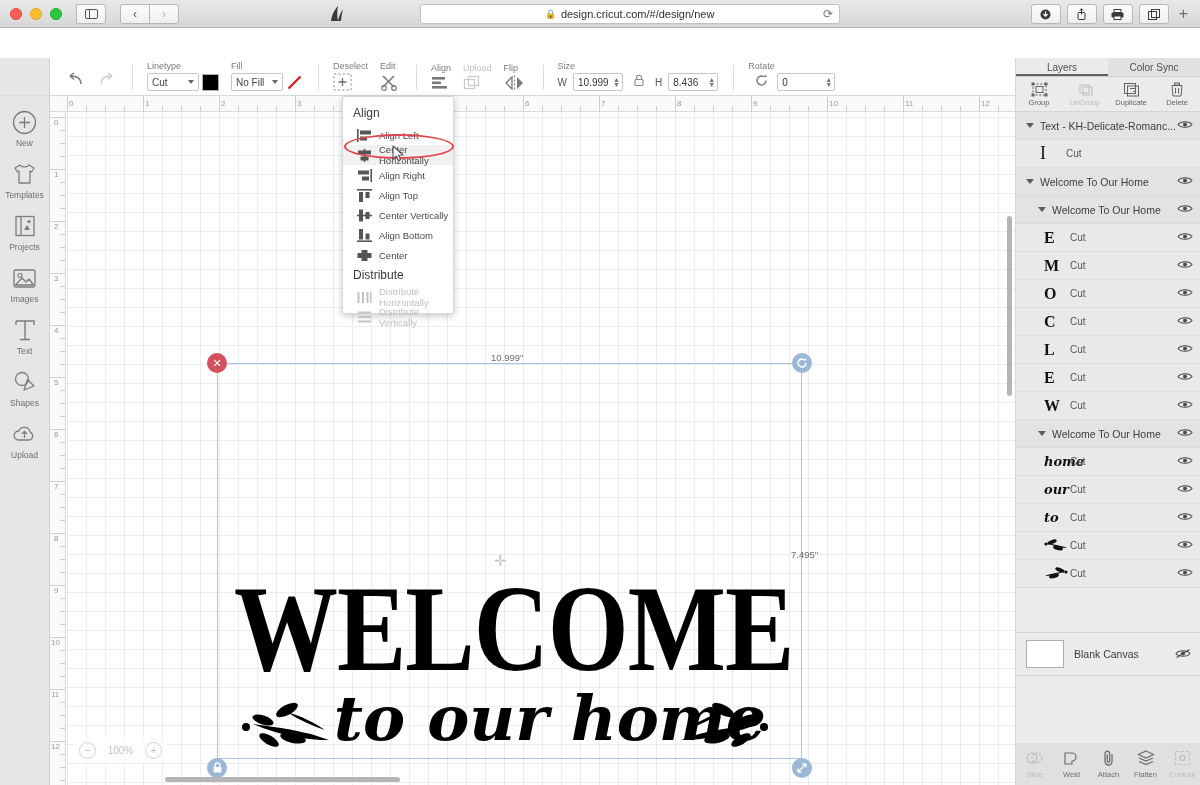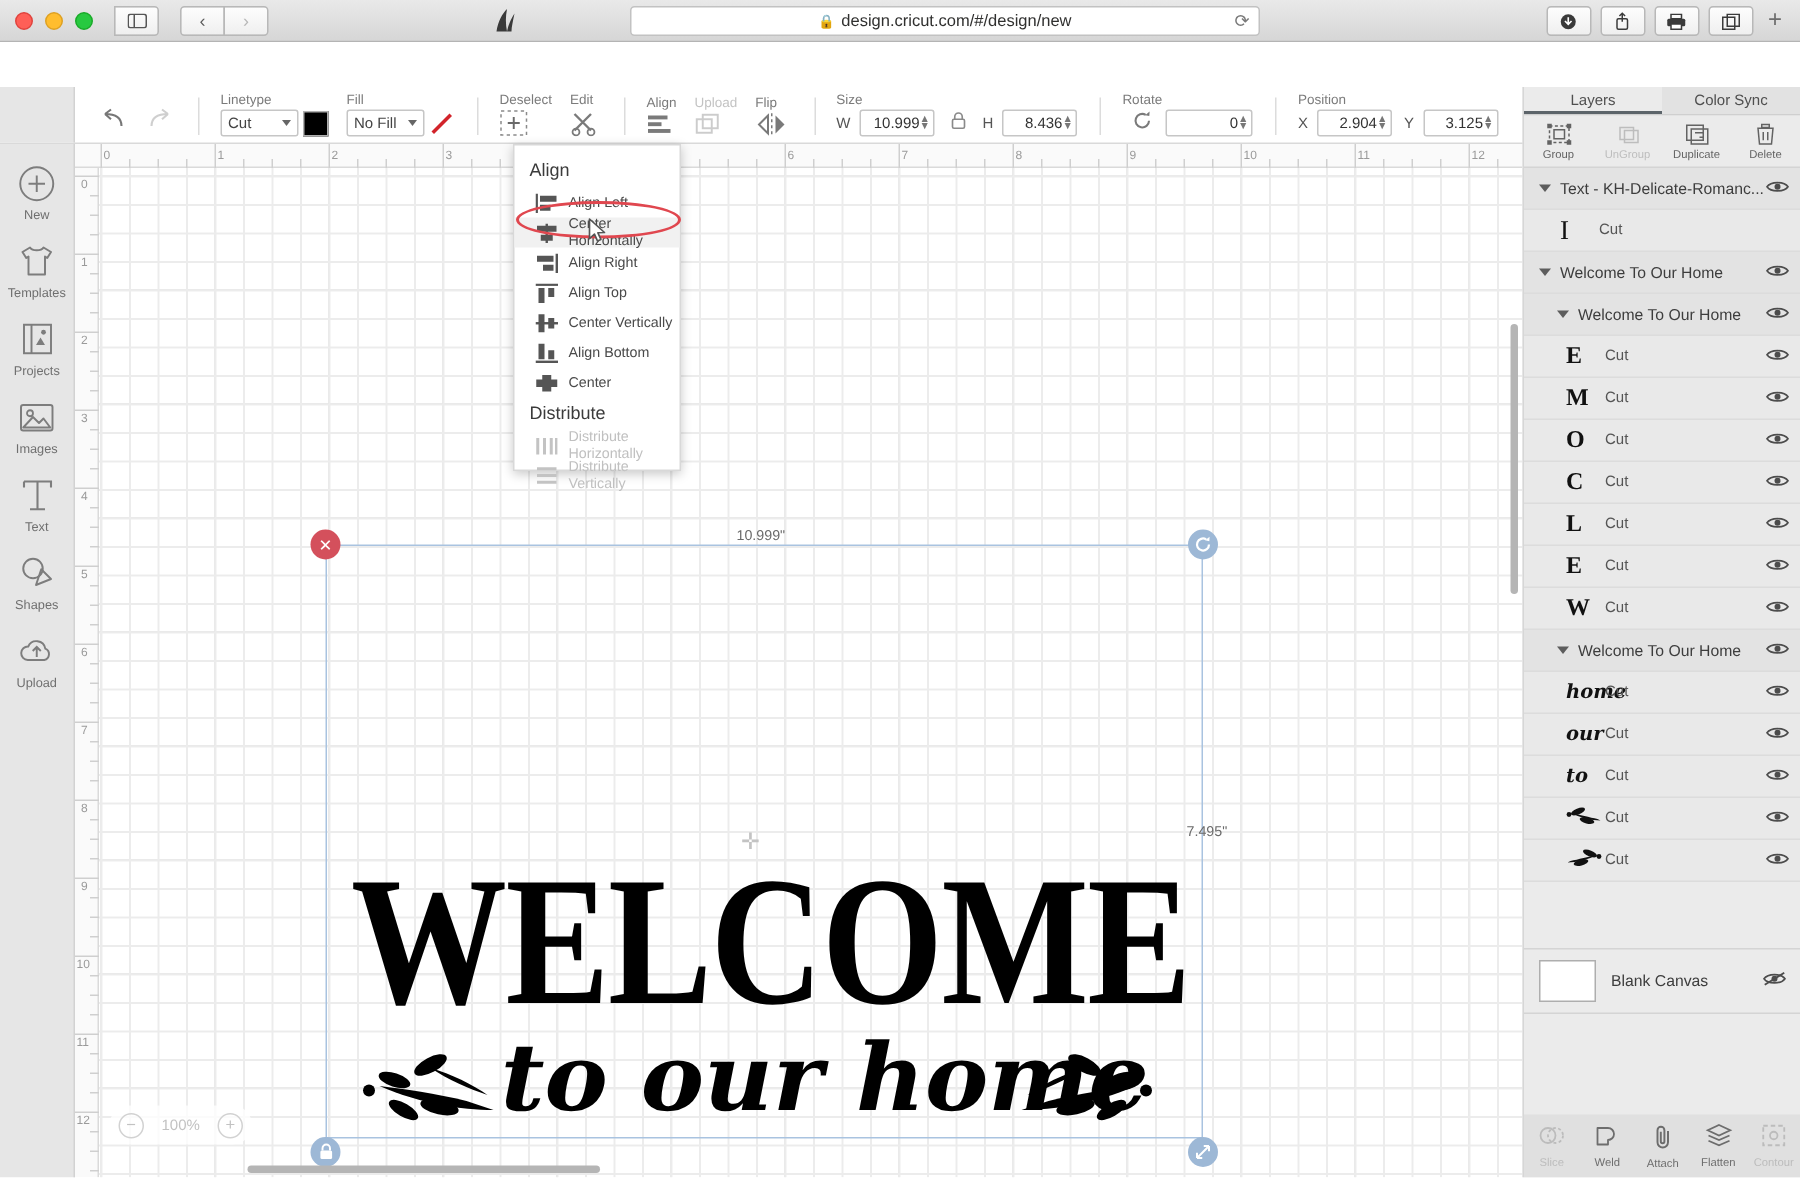--- a/index.html
+++ b/index.html
@@ -92,21 +92,21 @@
   .mini-select .cd { width: 0; height: 0; border-left: 3px solid transparent; border-right: 3px solid transparent; border-top: 4px solid #666; margin-left: 5px; }
   .swatch-black { width: 17px; height: 17px; background: #000; border: 1px solid #b0b0b0; }
   .swatch-line { width: 17px; height: 17px; display: flex; align-items: center; justify-content: center; }
   .icon-btn { display: flex; align-items: center; gap: 2px; color: #5d5d5d; }
   .icon-btn.dim { color: #c3c3c3; }
   .num-field {
     border: 1px solid #c6c6c6; border-radius: 2px; background: #fff;
     height: 18px; width: 50px; font-size: 10px; color: #333;
     display: flex; align-items: center; padding: 0 2px 0 4px;
   }
-  .num-field span.val { flex: 1; text-align: right; }
+  .num-field span.val { flex: 1; }
   .spinner { display: flex; flex-direction: column; line-height: 5px; font-size: 7px; color: #777; }
   .axis-lbl { font-size: 10px; color: #555; margin-right: 3px; }
   .lockline { position: relative; width: 26px; display: flex; justify-content: center; align-items: flex-end; padding-bottom: 3px; }
 
   
   .sidebar {
     position: absolute; top: 96px; left: 0; width: 50px; height: 689px;
     background: #e6e6e6; border-right: 1px solid #d2d2d2;
     display: flex; flex-direction: column; align-items: center; padding-top: 6px;
   }
@@ -416,43 +416,20 @@
         <div class="tb-label">Rotate</div>
         <div class="tb-ctl">
           <div class="lockline">
             <svg width="15" height="15" viewBox="0 0 15 15">
                 <path d="M12 7.5 a4.5 4.5 0 1 1 -2.2 -3.9" fill="none" stroke="#7a7a7a" stroke-width="1.4"></path>
                 <path d="M12.4 1.4 L12.2 4.3 L9.4 3.8 Z" fill="#7a7a7a"></path>
               </svg>
           </div>
           <div class="num-field" style="width:58px">
             <span class="val">0</span>
-            <span class="spinner">
-                <span>▲</span>
-                <span>▼</span>
-              </span>
-          </div>
-        </div>
-      </div>
-    </div>
-    <div class="tb-group">
-      <div class="tb-item">
-        <div class="tb-label">Position</div>
-        <div class="tb-ctl">
-          <span class="axis-lbl">X</span>
-          <div class="num-field">
-            <span class="val">2.904</span>
-            <span class="spinner">
-                <span>▲</span>
-                <span>▼</span>
-              </span>
-          </div>
-          <span class="axis-lbl" style="margin-left:5px">Y</span>
-          <div class="num-field">
-            <span class="val">3.125</span>
             <span class="spinner">
                 <span>▲</span>
                 <span>▼</span>
               </span>
           </div>
         </div>
       </div>
     </div>
   </div>
 

